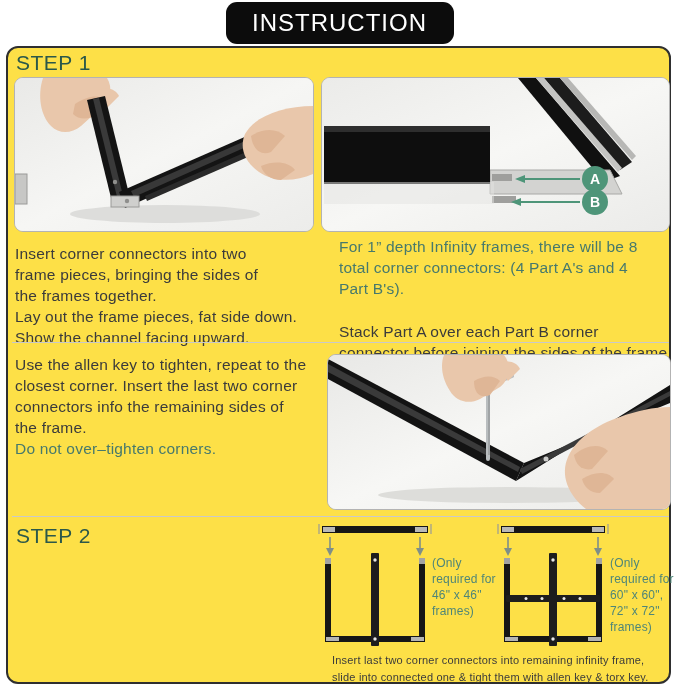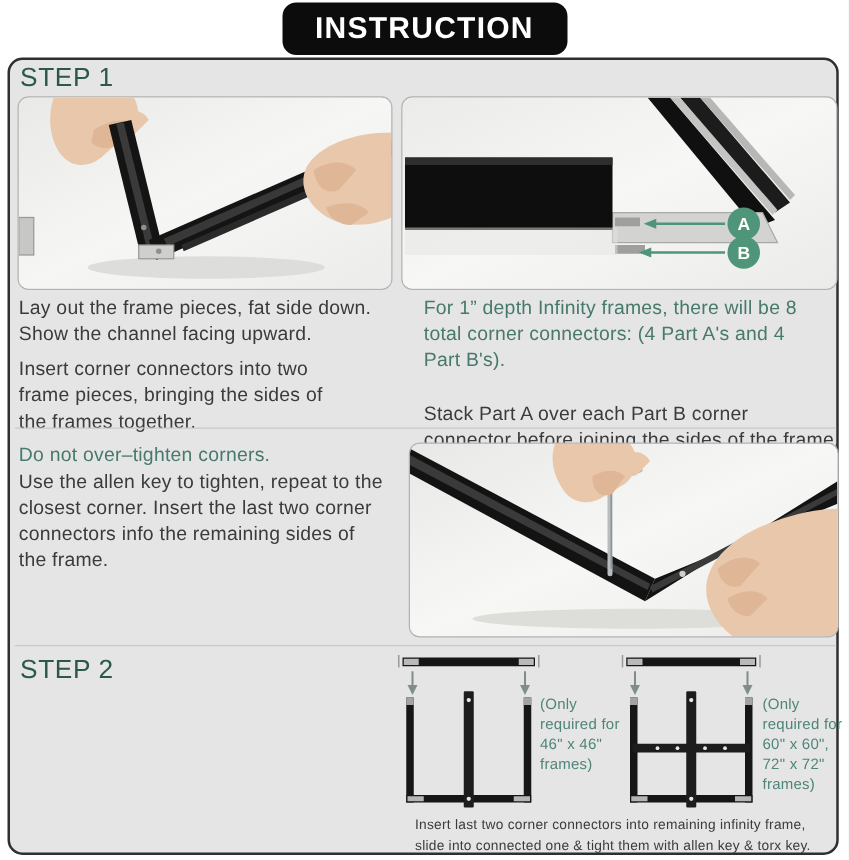--- a/index.html
+++ b/index.html
@@ -4,25 +4,25 @@
 <style>
   html,body{margin:0;padding:0;}
   body{
     width:679px;height:688px;position:relative;background:#ffffff;
     font-family:"Liberation Sans",sans-serif;color:#3b3b3b;overflow:hidden;
   }
   .banner{
     position:absolute;top:2px;left:50%;transform:translateX(-50%);
     width:228px;height:42px;background:#0c0c0c;border-radius:11px;
     display:flex;align-items:center;justify-content:center;
-    color:#ffffff;font-size:24px;font-weight:bold;letter-spacing:1px;
+    color:#ffffff;font-size:24px;font-weight:normal;letter-spacing:1px;
   }
   .main-box{
     position:absolute;left:6px;top:46px;width:665px;height:638px;
-    border:2px solid #2f2f2f;border-radius:12px;background:#e5e5e5;box-sizing:border-box;
+    border:2px solid #2f2f2f;border-radius:12px;background:#fde047;box-sizing:border-box;
   }
   .abs{position:absolute;}
   .step-heading{
     font-size:21px;color:#2b584a;letter-spacing:0.5px;font-weight:500;
   }
   .body-text{
     font-size:15.5px;line-height:21px;letter-spacing:0.2px;color:#3b3b3b;
     white-space:pre-line;margin:0;
   }
   .teal-text{color:#47796c;}
@@ -131,42 +131,42 @@
       <g>
         <line x1="196" y1="124" x2="258" y2="124" stroke="#4e9579" stroke-width="2"></line>
         <polygon points="189,124 199,120 199,128" fill="#4e9579"></polygon>
         <circle cx="273" cy="124" r="13" fill="#4e9579"></circle>
         <text x="273" y="129" text-anchor="middle" font-size="14" font-weight="bold" fill="#ffffff" font-family="Liberation Sans, sans-serif">B</text>
       </g>
     </svg>
   </div>
 
   <div class="abs" style="left:7px;top:188px;width:308px;">
-    <p class="body-text">Lay out the frame pieces, fat side down.
-Show the channel facing upward.</p>
     <p class="body-text" style="margin-top:7px;">Insert corner connectors into two
 frame pieces, bringing the sides of
 the frames together.</p>
+    <p class="body-text">Lay out the frame pieces, fat side down.
+Show the channel facing upward.</p>
   </div>
   <div class="abs" style="left:331px;top:188px;width:348px;">
     <p class="body-text teal-text">For 1” depth Infinity frames, there will be 8
 total corner connectors: (4 Part A's and 4
 Part B's).</p>
     <p class="body-text" style="margin-top:22px;">Stack Part A over each Part B corner
 connector before joining the sides of the frame.</p>
   </div>
 
   <div class="abs divider" style="left:4px;top:294px;width:657px;"></div>
 
   <div class="abs" style="left:7px;top:306px;width:312px;">
-    <p class="body-text teal-text" style="margin-top:0;">Do not over–tighten corners.</p>
     <p class="body-text">Use the allen key to tighten, repeat to the
 closest corner. Insert the last two corner
 connectors info the remaining sides of
 the frame.</p>
+    <p class="body-text teal-text" style="margin-top:0;">Do not over–tighten corners.</p>
   </div>
 
   <div class="abs photo" style="left:319px;top:306px;width:342px;height:154px;">
     <svg width="342" height="154" viewBox="0 0 342 154">
       <defs>
         <linearGradient id="bg3" x1="0" y1="0" x2="1" y2="1">
           <stop offset="0" stop-color="#e8e8e6"></stop>
             <stop offset="0.5" stop-color="#f7f7f5"></stop>
             <stop offset="1" stop-color="#ebebe9"></stop>
         </linearGradient>

